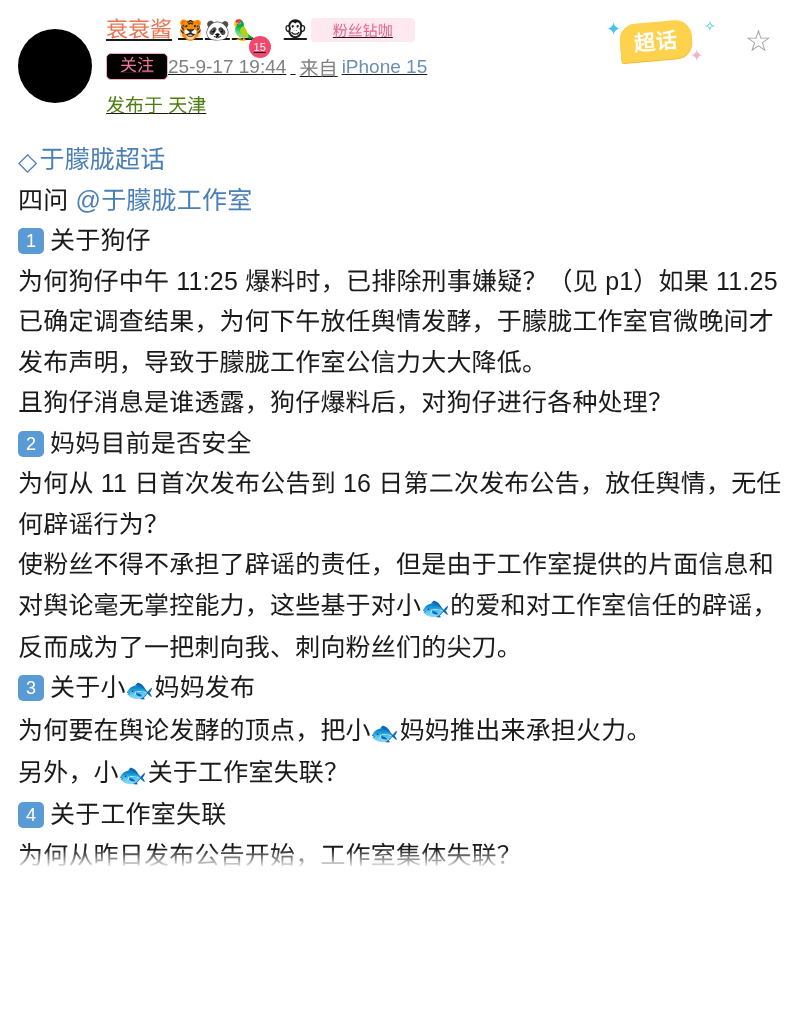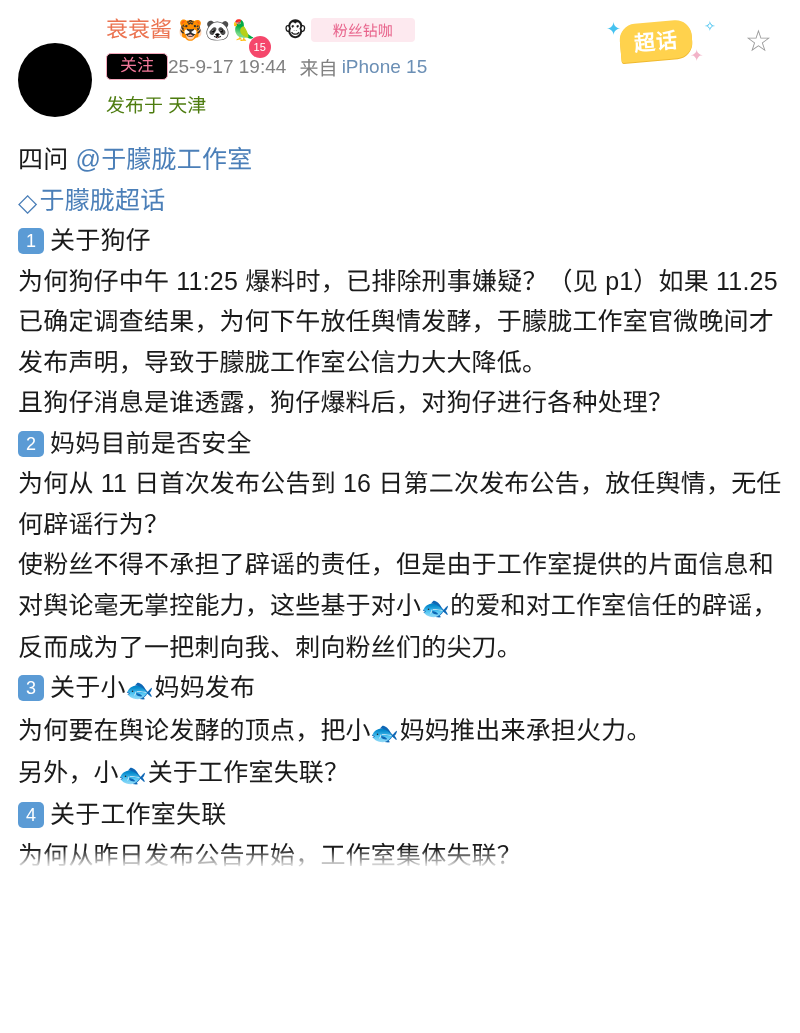--- a/index.html
+++ b/index.html
@@ -18,22 +18,23 @@
   }
   .post {
     position: relative;
     width: 800px;
     padding: 14px 18px 0 18px;
     box-sizing: border-box;
   }
   
   .header {
     display: flex;
-    align-items: flex-end;
-    position: relative;
+    align-items: center;
+    position: relative;
+    text-decoration: underline;
   }
   .avatar {
     width: 74px;
     height: 74px;
     border-radius: 50%;
     background: #000000;
     flex: 0 0 74px;
     margin-right: 14px;
   }
   .head-right {
@@ -237,25 +238,25 @@
       <span class="sparkle s2">✧</span>
       <span class="sparkle s3">✦</span>
       <span class="chaohua-pill">超话</span>
     </div>
 
     <div class="star-btn">☆</div>
   </div>
 
   <div class="content">
     <p>
+      <span class="topic-link"><span class="topic-icon">◇</span><span>于朦胧超话</span></span>
+    </p>
+
+    <p>
       <span>四问 </span><span class="at-link">@于朦胧工作室</span>
-    </p>
-
-    <p>
-      <span class="topic-link"><span class="topic-icon">◇</span><span>于朦胧超话</span></span>
     </p>
 
     <p>
       <span class="num-box">1</span><span>关于狗仔</span>
     </p>
 
     <p>为何狗仔中午 11:25 爆料时，已排除刑事嫌疑？（见 p1）如果 11.25 已确定调查结果，为何下午放任舆情发酵，于朦胧工作室官微晚间才发布声明，导致于朦胧工作室公信力大大降低。</p>
 
     <p>且狗仔消息是谁透露，狗仔爆料后，对狗仔进行各种处理？</p>
 

